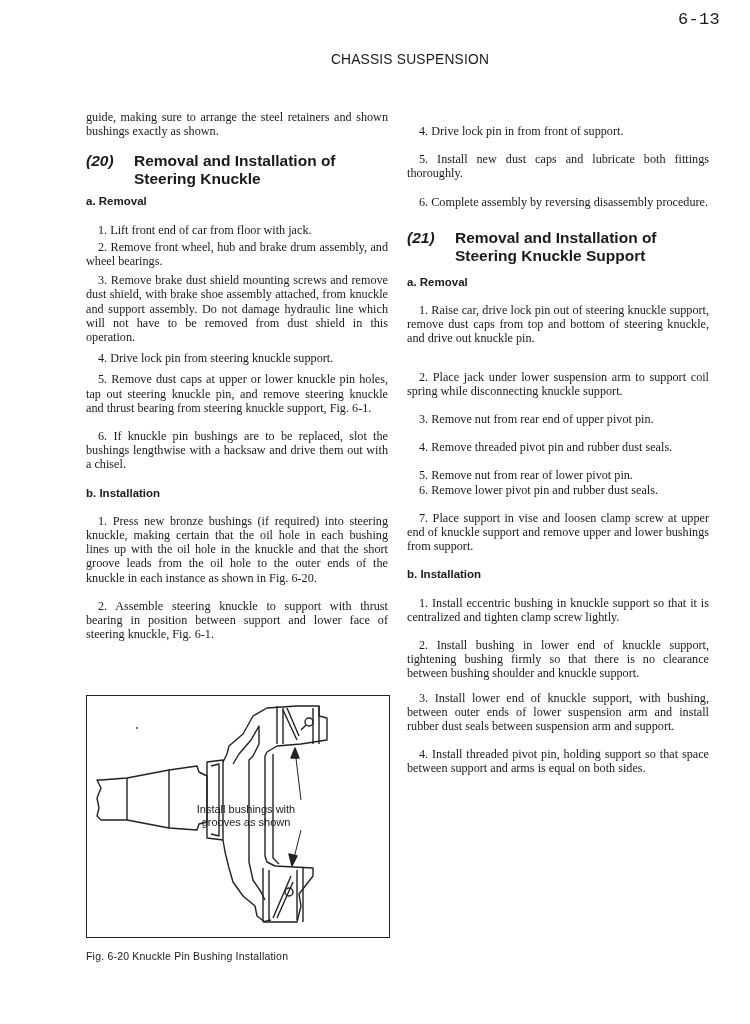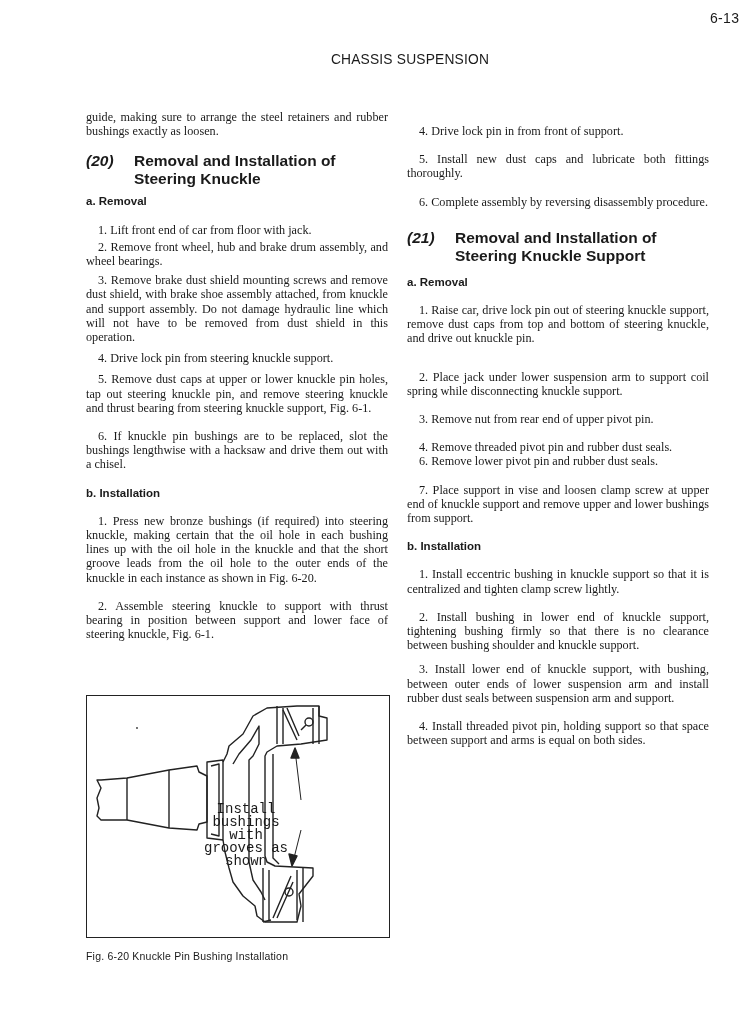--- a/index.html
+++ b/index.html
@@ -1,40 +1,40 @@
 <!DOCTYPE html>
 <html><head>
 <meta charset="utf-8">
 <style>
   html, body { margin: 0; padding: 0; background: #ffffff; }
   body { width: 750px; height: 1024px; position: relative; overflow: hidden; color: #1a1a1a; }
-  .page-number { position: absolute; left: 678px; top: 10px; font-family: Liberation Sans, sans-serif; font-size: 14px; letter-spacing: 0.3px; margin-left: 32px; }
+  .page-number { position: absolute; left: 678px; top: 10px; font-family: Liberation Mono, monospace; font-size: 17px; letter-spacing: 0.3px; }
   .page-title { position: absolute; left: 0; width: 820px; top: 50px; text-align: center; font-family: "Liberation Sans", sans-serif; font-size: 15px; font-weight: normal; letter-spacing: 0.2px; transform: scaleX(0.92); transform-origin: 410px 0; }
   .col { position: absolute; font-family: "Liberation Serif", serif; font-size: 12.2px; line-height: 14.2px; }
   .col-left { left: 86px; top: 110px; width: 302px; }
   .col-right { left: 407px; top: 110px; width: 302px; }
   .p { margin: 0; text-align: justify; text-indent: 12px; }
   .p.noindent { text-indent: 0; }
   .sec-head { display: flex; font-family: "Liberation Sans", sans-serif; font-weight: bold; font-size: 15.5px; line-height: 18px; margin: 0; }
   .sec-num { width: 48px; flex: none; font-style: italic; }
   .sec-title { flex: 1; }
   .sub-head { font-family: "Liberation Sans", sans-serif; font-weight: bold; font-size: 11.5px; margin: 0; }
   .figure-box { position: absolute; left: 86px; top: 695px; width: 304px; height: 243px; border: 1.5px solid #222; box-sizing: border-box; }
   .figure-box svg { position: absolute; left: 0; top: 0; }
-  .callout { position: absolute; left: 196px; top: 803px; width: 100px; text-align: center; font-family: Liberation Mono, monospace; font-size: 14px; line-height: 13px; }
+  .callout { position: absolute; left: 196px; top: 803px; width: 100px; text-align: center; font-family: Liberation Sans, sans-serif; font-size: 11px; line-height: 13px; }
   .caption { position: absolute; left: 86px; top: 950px; width: 304px; text-align: left; font-family: "Liberation Sans", sans-serif; font-size: 10.5px; letter-spacing: 0.2px; }
 </style>
 </head>
 <body>
 
 <div class="page-number">6-13</div>
 <div class="page-title">CHASSIS SUSPENSION</div>
 
 <div class="col col-left">
-  <p class="p noindent">guide, making sure to arrange the steel retainers and rubber bushings exactly as loosen.</p>
+  <p class="p noindent">guide, making sure to arrange the steel retainers and shown bushings exactly as shown.</p>
 
   <div class="sec-head" style="margin-top:14px">
     <span class="sec-num">(20)</span>
     <span class="sec-title">Removal and Installation of Steering Knuckle</span>
   </div>
 
   <div class="sub-head" style="margin-top:6px">a. Removal</div>
 
   <p class="p" style="margin-top:14px">1. Lift front end of car from floor with jack.</p>
   <p class="p" style="margin-top:3px">2. Remove front wheel, hub and brake drum assembly, and wheel bearings.</p>
@@ -94,20 +94,21 @@
     <span class="sec-num">(21)</span>
     <span class="sec-title">Removal and Installation of Steering Knuckle Support</span>
   </div>
 
   <div class="sub-head" style="margin-top:10px">a. Removal</div>
 
   <p class="p" style="margin-top:14px">1. Raise car, drive lock pin out of steering knuckle support, remove dust caps from top and bottom of steering knuckle, and drive out knuckle pin.</p>
   <p class="p" style="margin-top:24px">2. Place jack under lower suspension arm to support coil spring while disconnecting knuckle support.</p>
   <p class="p" style="margin-top:14px">3. Remove nut from rear end of upper pivot pin.</p>
   <p class="p" style="margin-top:14px">4. Remove threaded pivot pin and rubber dust seals.</p>
+  <p class="p" style="margin-top:14px">5. Remove nut from rear of lower pivot pin.</p>
   <p class="p" style="">6. Remove lower pivot pin and rubber dust seals.</p>
   <p class="p" style="margin-top:14px">7. Place support in vise and loosen clamp screw at upper end of knuckle support and remove upper and lower bushings from support.</p>
 
   <div class="sub-head" style="margin-top:14px">b. Installation</div>
 
   <p class="p" style="margin-top:14px">1. Install eccentric bushing in knuckle support so that it is centralized and tighten clamp screw lightly.</p>
   <p class="p" style="margin-top:14px">2. Install bushing in lower end of knuckle support, tightening bushing firmly so that there is no clearance between bushing shoulder and knuckle support.</p>
   <p class="p" style="margin-top:10px">3. Install lower end of knuckle support, with bushing, between outer ends of lower suspension arm and install rubber dust seals between suspension arm and support.</p>
   <p class="p" style="margin-top:14px">4. Install threaded pivot pin, holding support so that space between support and arms is equal on both sides.</p>
 </div>

